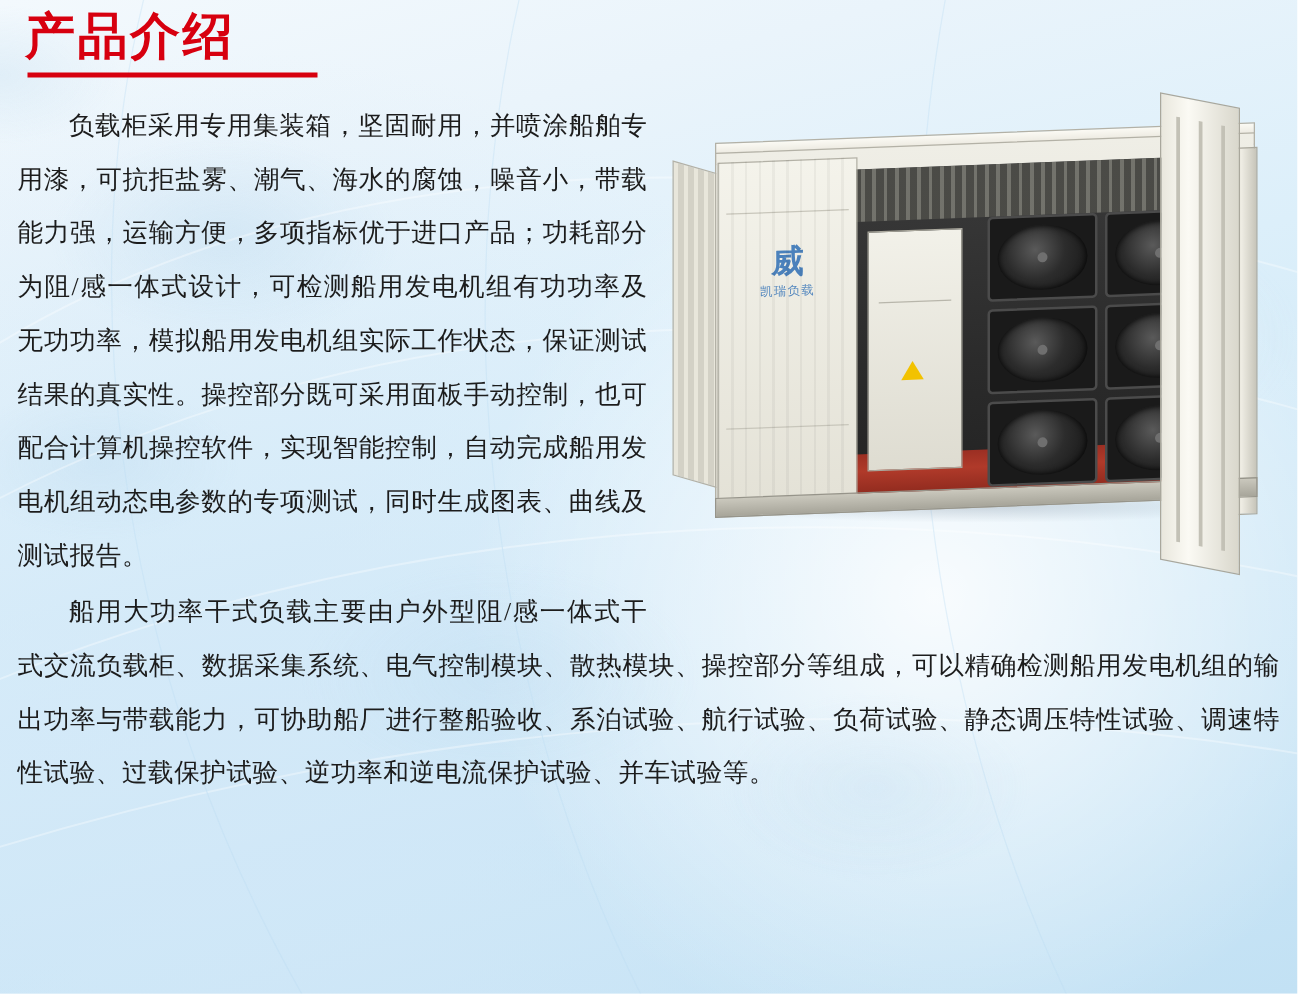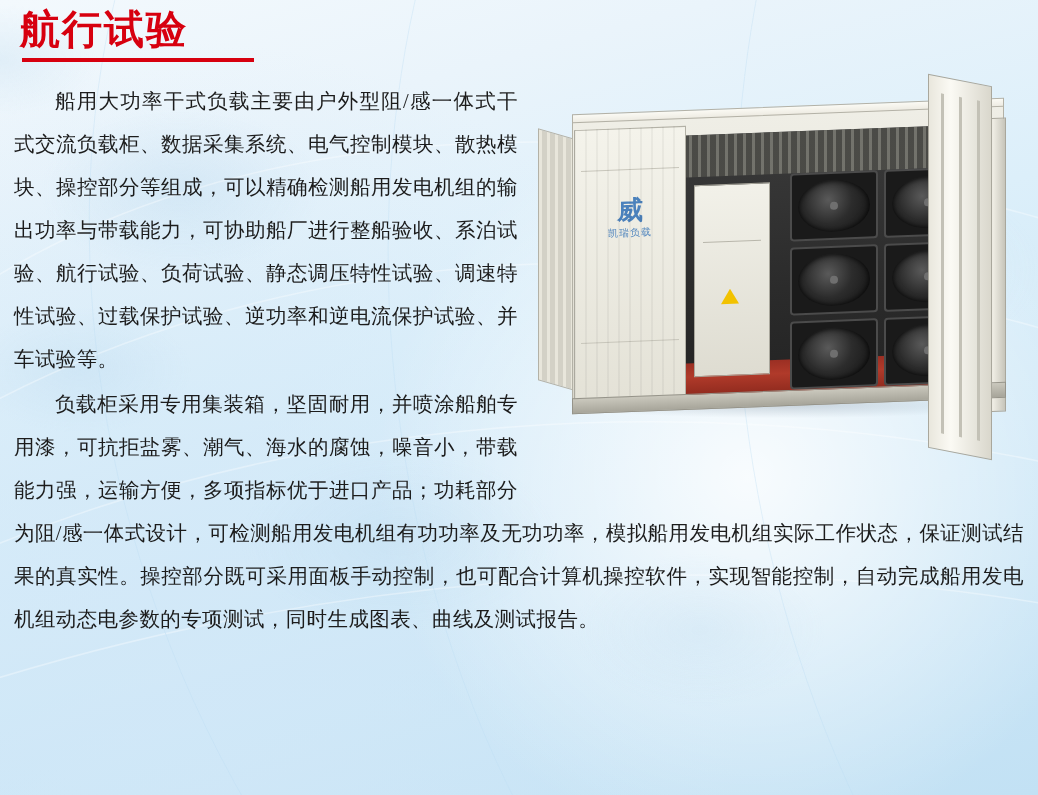--- a/index.html
+++ b/index.html
@@ -348,21 +348,21 @@
       <path d="M-40 690 C 300 580, 700 540, 1080 610"></path>
     </g>
     <g fill="none" stroke="#bcdcf2" stroke-width="1" opacity="0.8">
       <path d="M120 -20 C 60 200, 80 520, 250 810"></path>
       <path d="M420 -20 C 360 220, 380 540, 520 810"></path>
       <path d="M760 -20 C 710 230, 730 540, 860 810"></path>
     </g>
   </svg>
 
   <div id="title-block">
-    <div id="title-text">航行试验</div>
+    <div id="title-text">产品介绍</div>
     <div id="title-rule"></div>
   </div>
 
   <div id="photo">
     <div class="ct-shadow"></div>
 
     <div class="side-wall"></div>
 
     <div class="ct-roof"></div>
     <div class="ct-body"></div>
@@ -400,17 +400,17 @@
 
     <div class="door-open">
       <div class="bar"></div>
       <div class="bar bar2"></div>
       <div class="bar bar3"></div>
     </div>
   </div>
 
   <div id="body-text">
     <div id="photo-float"></div>
+    <p class="para">负载柜采用专用集装箱，坚固耐用，并喷涂船舶专用漆，可抗拒盐雾、潮气、海水的腐蚀，噪音小，带载能力强，运输方便，多项指标优于进口产品；功耗部分为阻/感一体式设计，可检测船用发电机组有功功率及无功功率，模拟船用发电机组实际工作状态，保证测试结果的真实性。操控部分既可采用面板手动控制，也可配合计算机操控软件，实现智能控制，自动完成船用发电机组动态电参数的专项测试，同时生成图表、曲线及测试报告。</p>
     <p class="para">船用大功率干式负载主要由户外型阻/感一体式干式交流负载柜、数据采集系统、电气控制模块、散热模块、操控部分等组成，可以精确检测船用发电机组的输出功率与带载能力，可协助船厂进行整船验收、系泊试验、航行试验、负荷试验、静态调压特性试验、调速特性试验、过载保护试验、逆功率和逆电流保护试验、并车试验等。</p>
-    <p class="para">负载柜采用专用集装箱，坚固耐用，并喷涂船舶专用漆，可抗拒盐雾、潮气、海水的腐蚀，噪音小，带载能力强，运输方便，多项指标优于进口产品；功耗部分为阻/感一体式设计，可检测船用发电机组有功功率及无功功率，模拟船用发电机组实际工作状态，保证测试结果的真实性。操控部分既可采用面板手动控制，也可配合计算机操控软件，实现智能控制，自动完成船用发电机组动态电参数的专项测试，同时生成图表、曲线及测试报告。</p>
   </div>
 
 </div>
 
 </body></html>

